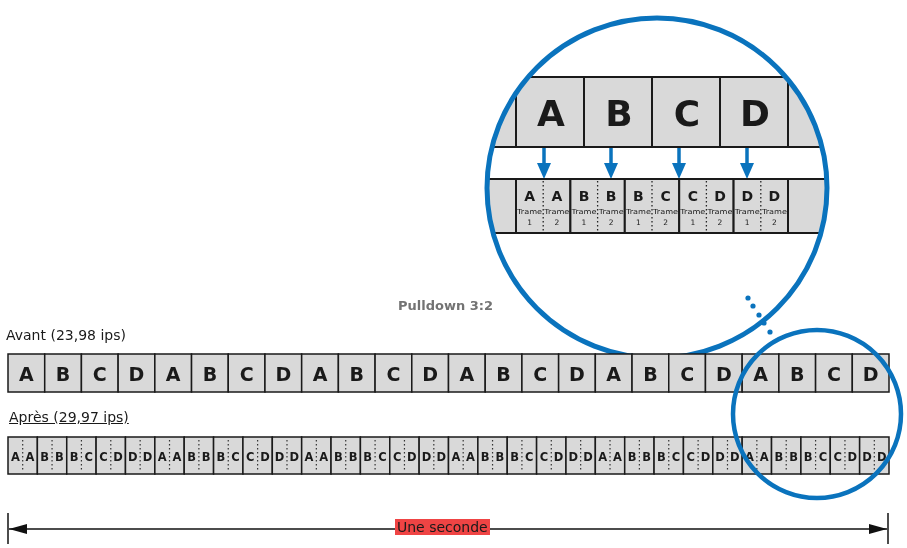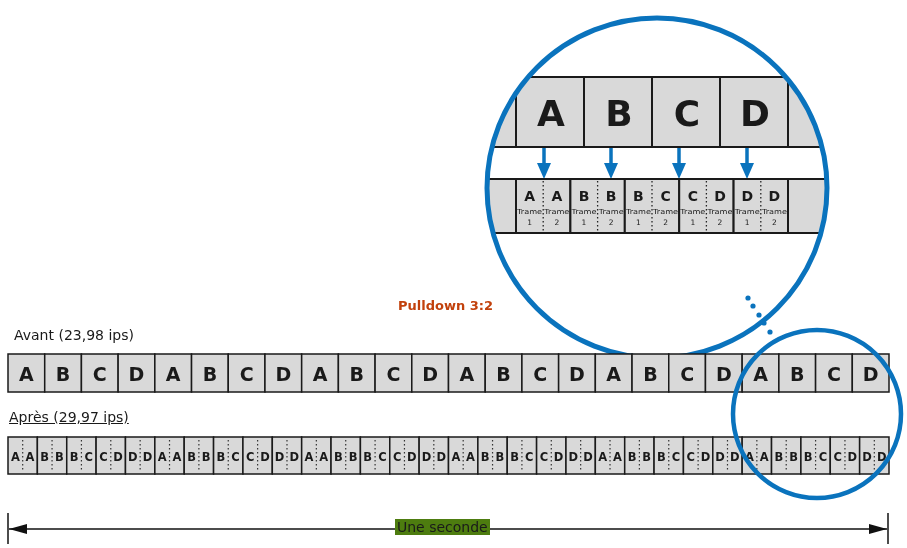--- a/index.html
+++ b/index.html
@@ -1,21 +1,21 @@
 <!DOCTYPE html>
 <html><head>
   <meta charset="utf-8">
   <style>
     html, body { margin: 0; padding: 0; background: #ffffff; }
     body { width: 907px; height: 548px; position: relative; overflow: hidden;
            font-family: "DejaVu Sans", sans-serif; color: #111; }
     #stage { position: absolute; left: 0; top: 0; width: 907px; height: 548px; }
     .lbl { position: absolute; font-family: "DejaVu Sans", sans-serif; font-size: 14px; color: #1a1a1a; white-space: nowrap; }
-    .title { position: absolute; font-family: "DejaVu Sans", sans-serif; font-weight: bold; font-size: 13px; color: #c2410c; white-space: nowrap; }
-    .caption { position: absolute; font-family: "DejaVu Sans", sans-serif; font-size: 14px; color: #1a1a1a; background: #4d7c0f; padding: 0 2px; white-space: nowrap; }
+    .title { position: absolute; font-family: "DejaVu Sans", sans-serif; font-weight: bold; font-size: 13px; color: #737373; white-space: nowrap; }
+    .caption { position: absolute; font-family: "DejaVu Sans", sans-serif; font-size: 14px; color: #1a1a1a; background: #ef4444; padding: 0 2px; white-space: nowrap; }
     svg text { font-family: "DejaVu Sans", sans-serif; }
   </style>
 </head>
 <body>
 
 <svg id="stage" width="907" height="548" viewBox="0 0 907 548" xmlns="http://www.w3.org/2000/svg">
   <defs>
     <clipPath id="bigClip">
         <circle cx="657" cy="188" r="170"></circle>
       </clipPath>
@@ -431,15 +431,15 @@
   <g>
     <line x1="8" y1="513" x2="8" y2="544" stroke="#111" stroke-width="1.5"></line>
     <line x1="888" y1="513" x2="888" y2="544" stroke="#111" stroke-width="1.5"></line>
     <line x1="9" y1="529" x2="887" y2="529" stroke="#111" stroke-width="1.3"></line>
     <polygon points="9,529 27,524 27,534" fill="#111"></polygon>
     <polygon points="887,529 869,524 869,534" fill="#111"></polygon>
   </g>
 </svg>
 
 <div class="title" style="left:398px; top:298px;">Pulldown 3:2</div>
-<div class="lbl" style="left:14px; top:327px;">Avant (23,98 ips)</div>
+<div class="lbl" style="left:6px; top:327px;">Avant (23,98 ips)</div>
 <div class="lbl" style="left:9px; top:409px;text-decoration:underline;">Après (29,97 ips)</div>
 <div class="caption" style="left:395px; top:519px;">Une seconde</div>
 
 </body></html>

